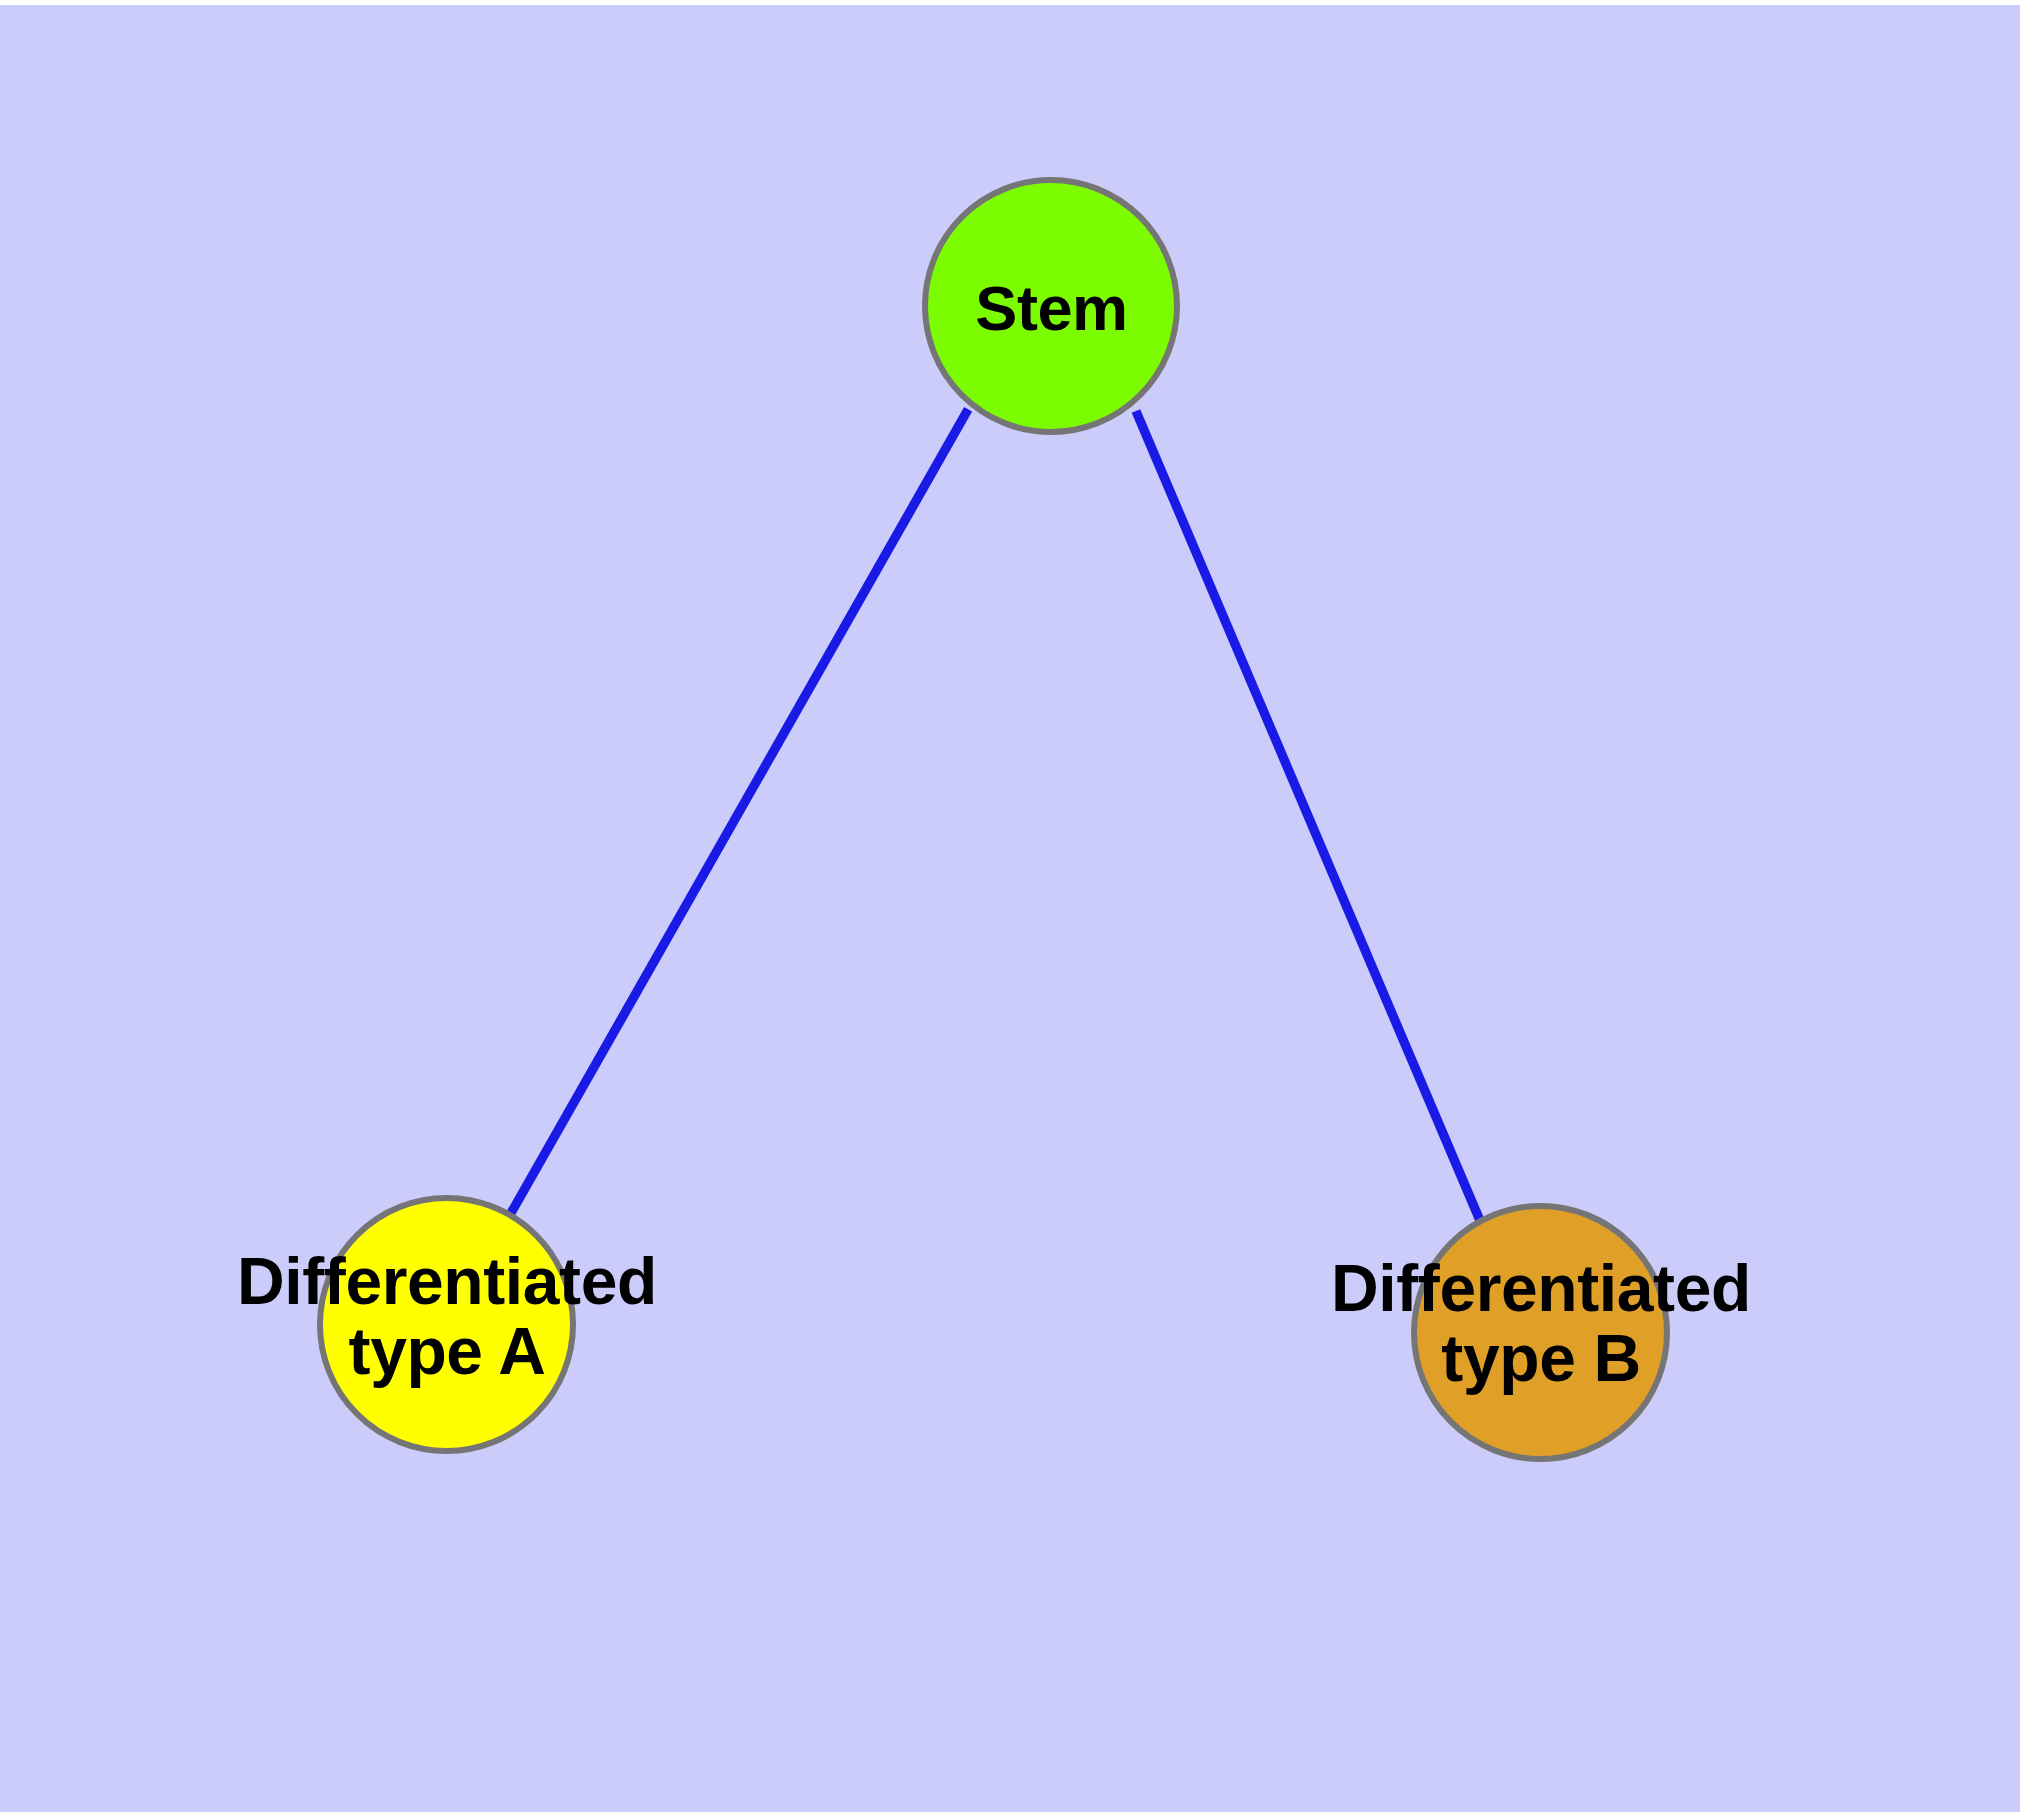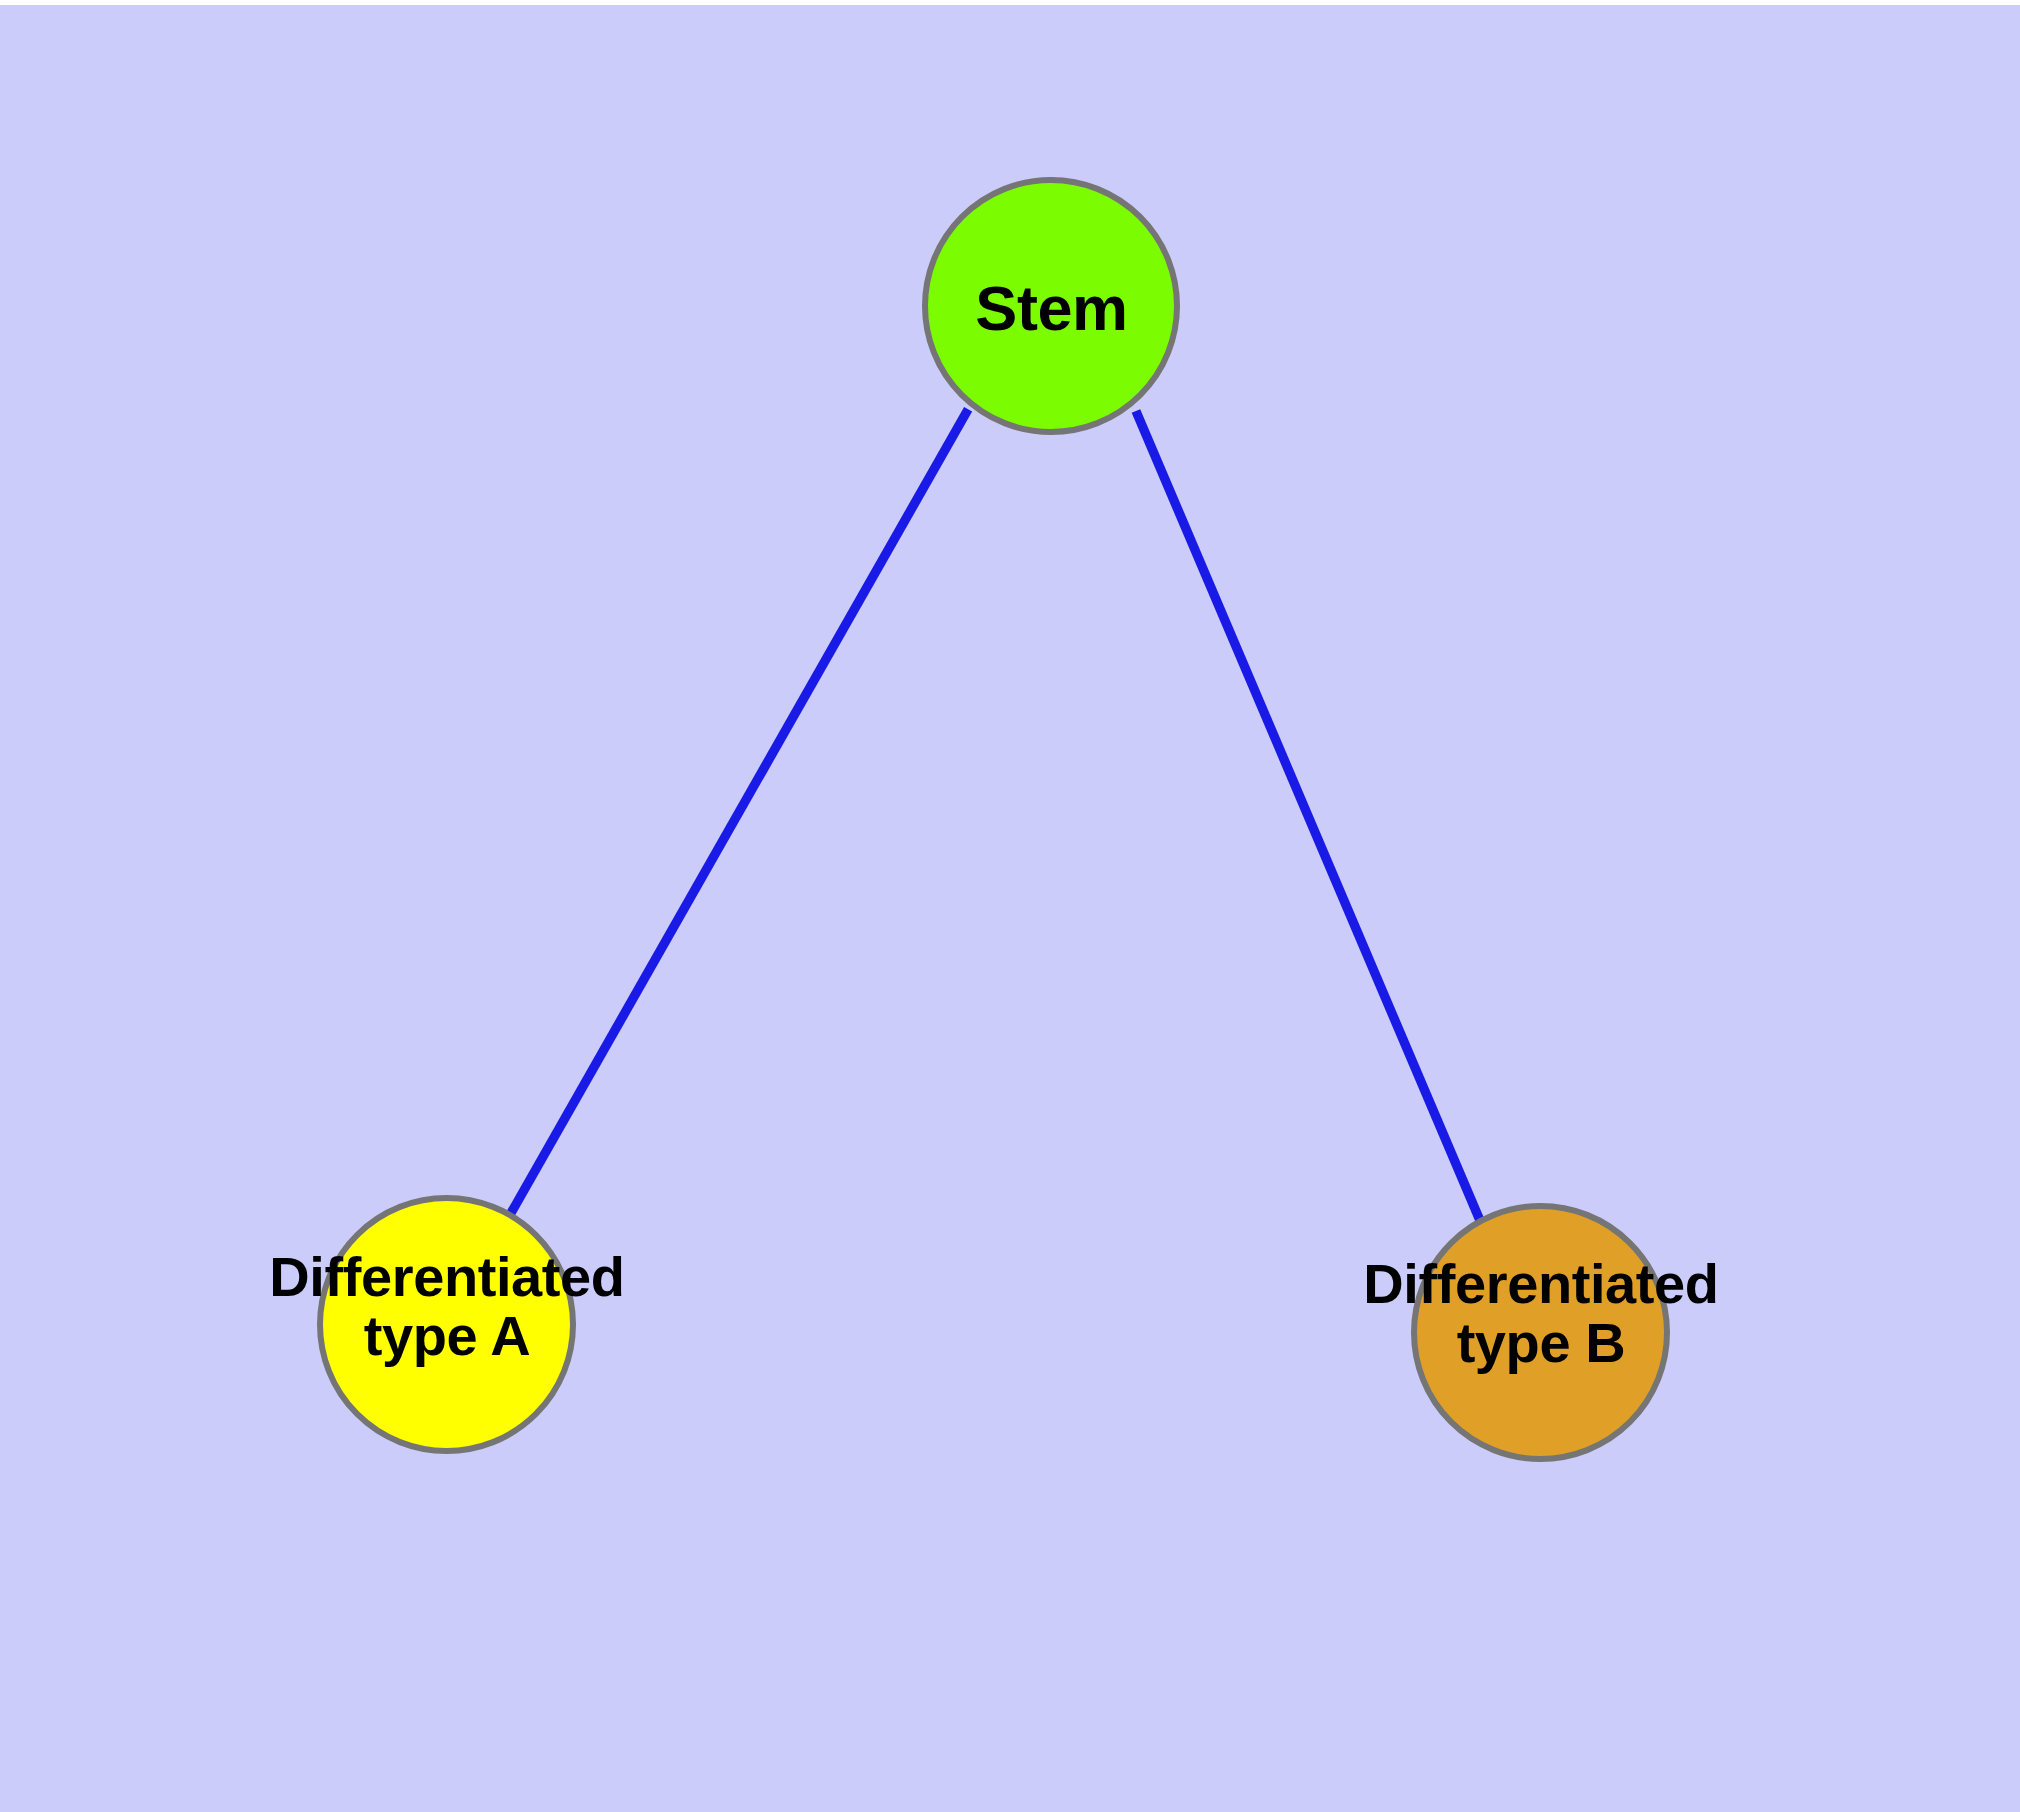--- a/index.html
+++ b/index.html
@@ -58,21 +58,21 @@
     color: #000000;
     white-space: pre;
     line-height: 1.06;
     letter-spacing: -0.4px;
     pointer-events: none;
   }
   .node-label.single {
     font-size: 63px;
   }
   .node-label.double {
-    font-size: 56px;
+    font-size: 66px;
   }
 </style>
 </head>
 <body>
 
 <div id="graph-canvas">
   <div id="graph-plot-area" style="background: rgb(204, 204, 250);">
 
     <svg id="edge-layer" viewBox="0 0 2384 2132" width="2021" height="1807" xmlns="http://www.w3.org/2000/svg">
       <line x1="1142" y1="477" x2="600" y2="1430" stroke="#1a1ae6" stroke-width="11" stroke-linecap="butt"></line>

